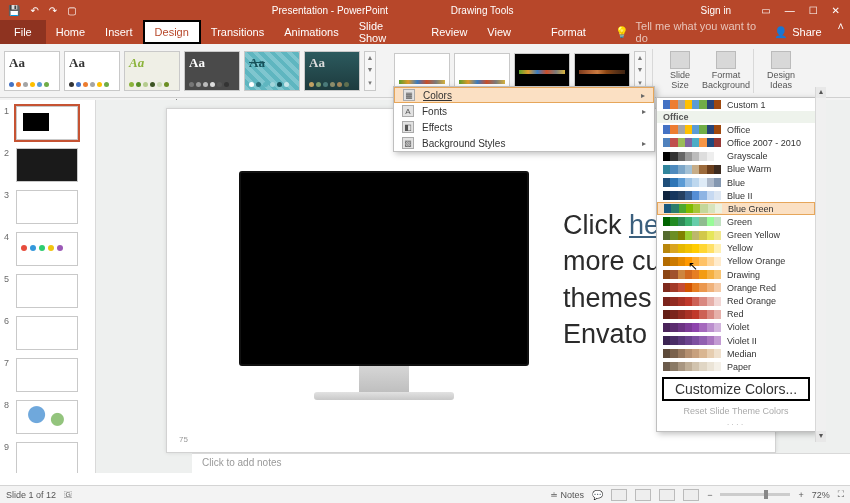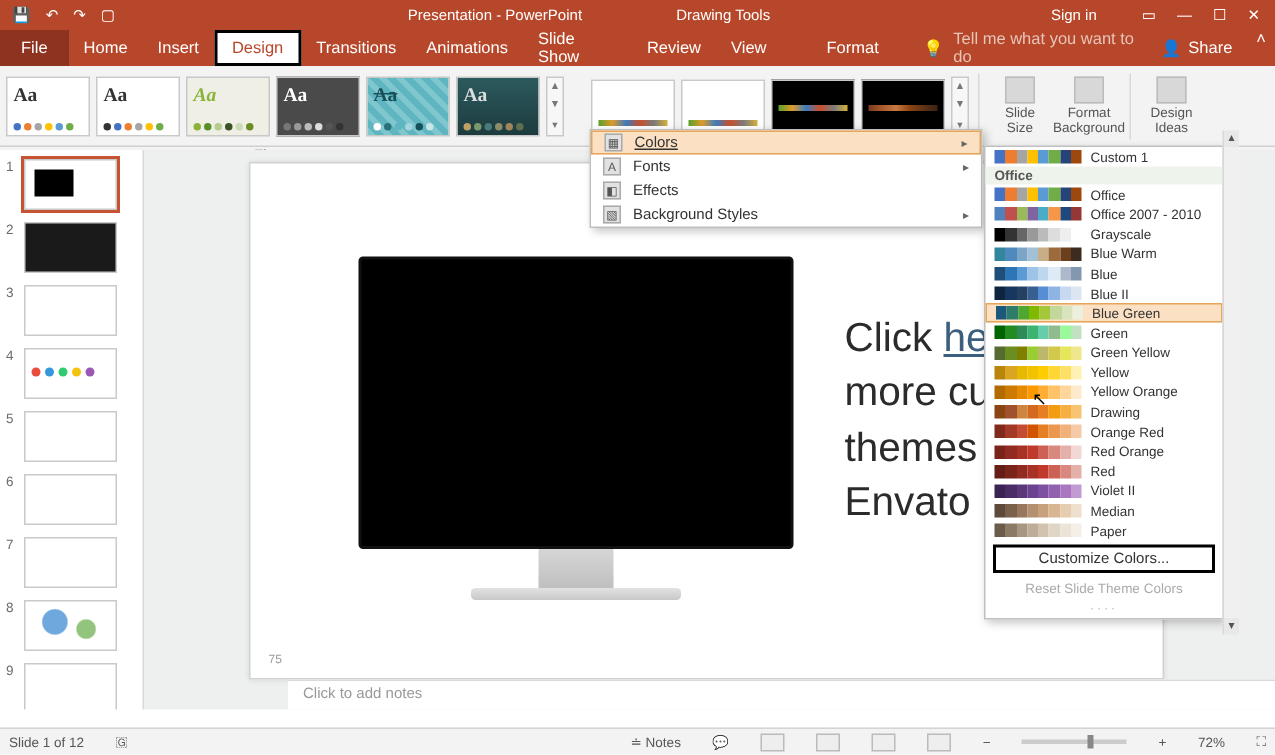--- a/index.html
+++ b/index.html
@@ -55,21 +55,21 @@
   
   .colors-flyout { position: absolute; left: 656px; top: 97px; width: 160px; background: #fff; border: 1px solid #bfbfbf; box-shadow: 2px 2px 6px rgba(0,0,0,.25); z-index: 50; }
   .colors-flyout .scroll { position: absolute; right: -11px; top: -11px; width: 11px; bottom: -11px; background: #f0f0f0; border-left:1px solid #d8d8d8;}
   .colors-flyout .scroll .up, .colors-flyout .scroll .dn { height: 11px; text-align:center; font-size:8px; color:#555; background:#e8e8e8;}
   .colors-flyout .scroll .dn { position:absolute; bottom:0; left:0; right:0;}
   .colors-flyout .hdr { background: #eef3ec; font-size: 9px; font-weight: bold; color: #555; padding: 1px 6px; }
   .colors-flyout .item { display: flex; align-items: center; height: 13.2px; padding: 0 6px; gap: 6px; font-size: 9px; cursor: pointer; }
   .colors-flyout .item.hi { background: #fbe0c3; border:1px solid #e6a65a; height:13px; }
   .colors-flyout .item .sw { width: 58px; height: 9px; display: flex; }
   .colors-flyout .item .sw span { flex: 1; }
-  .colors-flyout .customize { margin: 3px 5px; border: 2px solid #000; text-align: center; font-size: 10px; padding: 2px 0; }
+  .colors-flyout .customize { margin: 3px 5px; border: 2px solid #000; text-align: center; font-size: 14px; padding: 2px 0; }
   .colors-flyout .reset { text-align: center; font-size: 9px; color: #aaa; padding: 2px 0 4px; }
   .colors-flyout .grip { text-align:center; font-size:8px; color:#bbb; letter-spacing:2px; padding-bottom:2px;}
 
   
   .body-area { position: absolute; top: 100px; left: 0; right: 0; bottom: 30px; display: flex; }
   .thumb-rail { width: 96px; background: #fff; border-right: 1px solid #d9d9d9; overflow: hidden; }
   .thumb-rail .thumb-wrap { display: flex; align-items: flex-start; padding: 6px 4px 2px 4px; gap: 4px; }
   .thumb-rail .num { font-size: 9px; color: #6b6b6b; width: 8px; }
   .thumb-rail .thumb { width: 62px; height: 34px; border: 1px solid #c9c9c9; background: #fff; position: relative; }
   .thumb-rail .thumb.sel { outline: 2px solid #c65333; }
@@ -80,21 +80,21 @@
   .monitor .screen { width: 290px; height: 195px; background: #000; border: 2px solid #111; border-radius: 3px; }
   .monitor .stand { width: 50px; height: 26px; background: linear-gradient(#d6d6d6,#bfbfbf); margin: 0 auto; }
   .monitor .base { width: 140px; height: 8px; background: linear-gradient(#e2e2e2,#c8c8c8); margin: 0 auto; border-radius: 3px; }
   .slide-text { position: absolute; left: 396px; top: 98px; font-size: 27px; color: #2b2b2b; line-height: 1.35; font-family: "Segoe UI Light","Segoe UI",Arial,sans-serif; }
   .slide-text a { color: #3b5f7d; text-decoration: underline; }
   .slide-num { position: absolute; left: 12px; bottom: 8px; font-size: 8px; color: #9a9a9a; }
 
   .notes-bar { position: absolute; left: 96px; right: 0; bottom: 0; height: 20px; border-top: 1px solid #d9d9d9; background: #fff; color: #999; font-size: 10px; padding: 3px 10px; }
 
   
-  .status-bar { position: absolute; left: 0; right: 0; bottom: 0; height: 18px; background: #f3f3f3; border-top: 1px solid #d4d4d4; display: flex; align-items: center; font-size: 9px; color: #555; padding: 0 6px; gap: 21px; }
+  .status-bar { position: absolute; left: 0; right: 0; bottom: 0; height: 18px; background: #f3f3f3; border-top: 1px solid #d4d4d4; display: flex; align-items: center; font-size: 9px; color: #555; padding: 0 6px; gap: 8px; }
   .status-bar .spacer { flex: 1; }
   .status-bar .view-btn { width: 16px; height: 12px; border: 1px solid #bbb; background: #eee; }
   .status-bar .zoom-track { width: 70px; height: 3px; background: #ccc; position: relative; }
   .status-bar .zoom-track .h { position: absolute; left: 44px; top: -3px; width: 4px; height: 9px; background: #888; }
 
   .cursor { position: absolute; left: 688px; top: 259px; z-index: 100; font-size: 12px; color: #000; pointer-events:none;}
 </style>
 </head>
 <body>
 
@@ -485,20 +485,33 @@
           <span style="background: rgb(169, 50, 38);"></span>
           <span style="background: rgb(192, 57, 43);"></span>
           <span style="background: rgb(205, 97, 85);"></span>
           <span style="background: rgb(217, 136, 128);"></span>
           <span style="background: rgb(230, 176, 170);"></span>
         </div>
         <span>Red</span>
       </div>
       <div class="item">
         <div class="sw">
+          <span style="background: rgb(74, 35, 90);"></span>
+          <span style="background: rgb(91, 44, 111);"></span>
+          <span style="background: rgb(108, 52, 131);"></span>
+          <span style="background: rgb(125, 60, 152);"></span>
+          <span style="background: rgb(142, 68, 173);"></span>
+          <span style="background: rgb(165, 105, 189);"></span>
+          <span style="background: rgb(187, 143, 206);"></span>
+          <span style="background: rgb(210, 180, 222);"></span>
+        </div>
+        <span>Violet</span>
+      </div>
+      <div class="item">
+        <div class="sw">
           <span style="background: rgb(59, 35, 82);"></span>
           <span style="background: rgb(74, 45, 102);"></span>
           <span style="background: rgb(90, 56, 122);"></span>
           <span style="background: rgb(107, 67, 142);"></span>
           <span style="background: rgb(125, 80, 161);"></span>
           <span style="background: rgb(145, 96, 176);"></span>
           <span style="background: rgb(169, 118, 191);"></span>
           <span style="background: rgb(195, 155, 211);"></span>
         </div>
         <span>Violet II</span>

